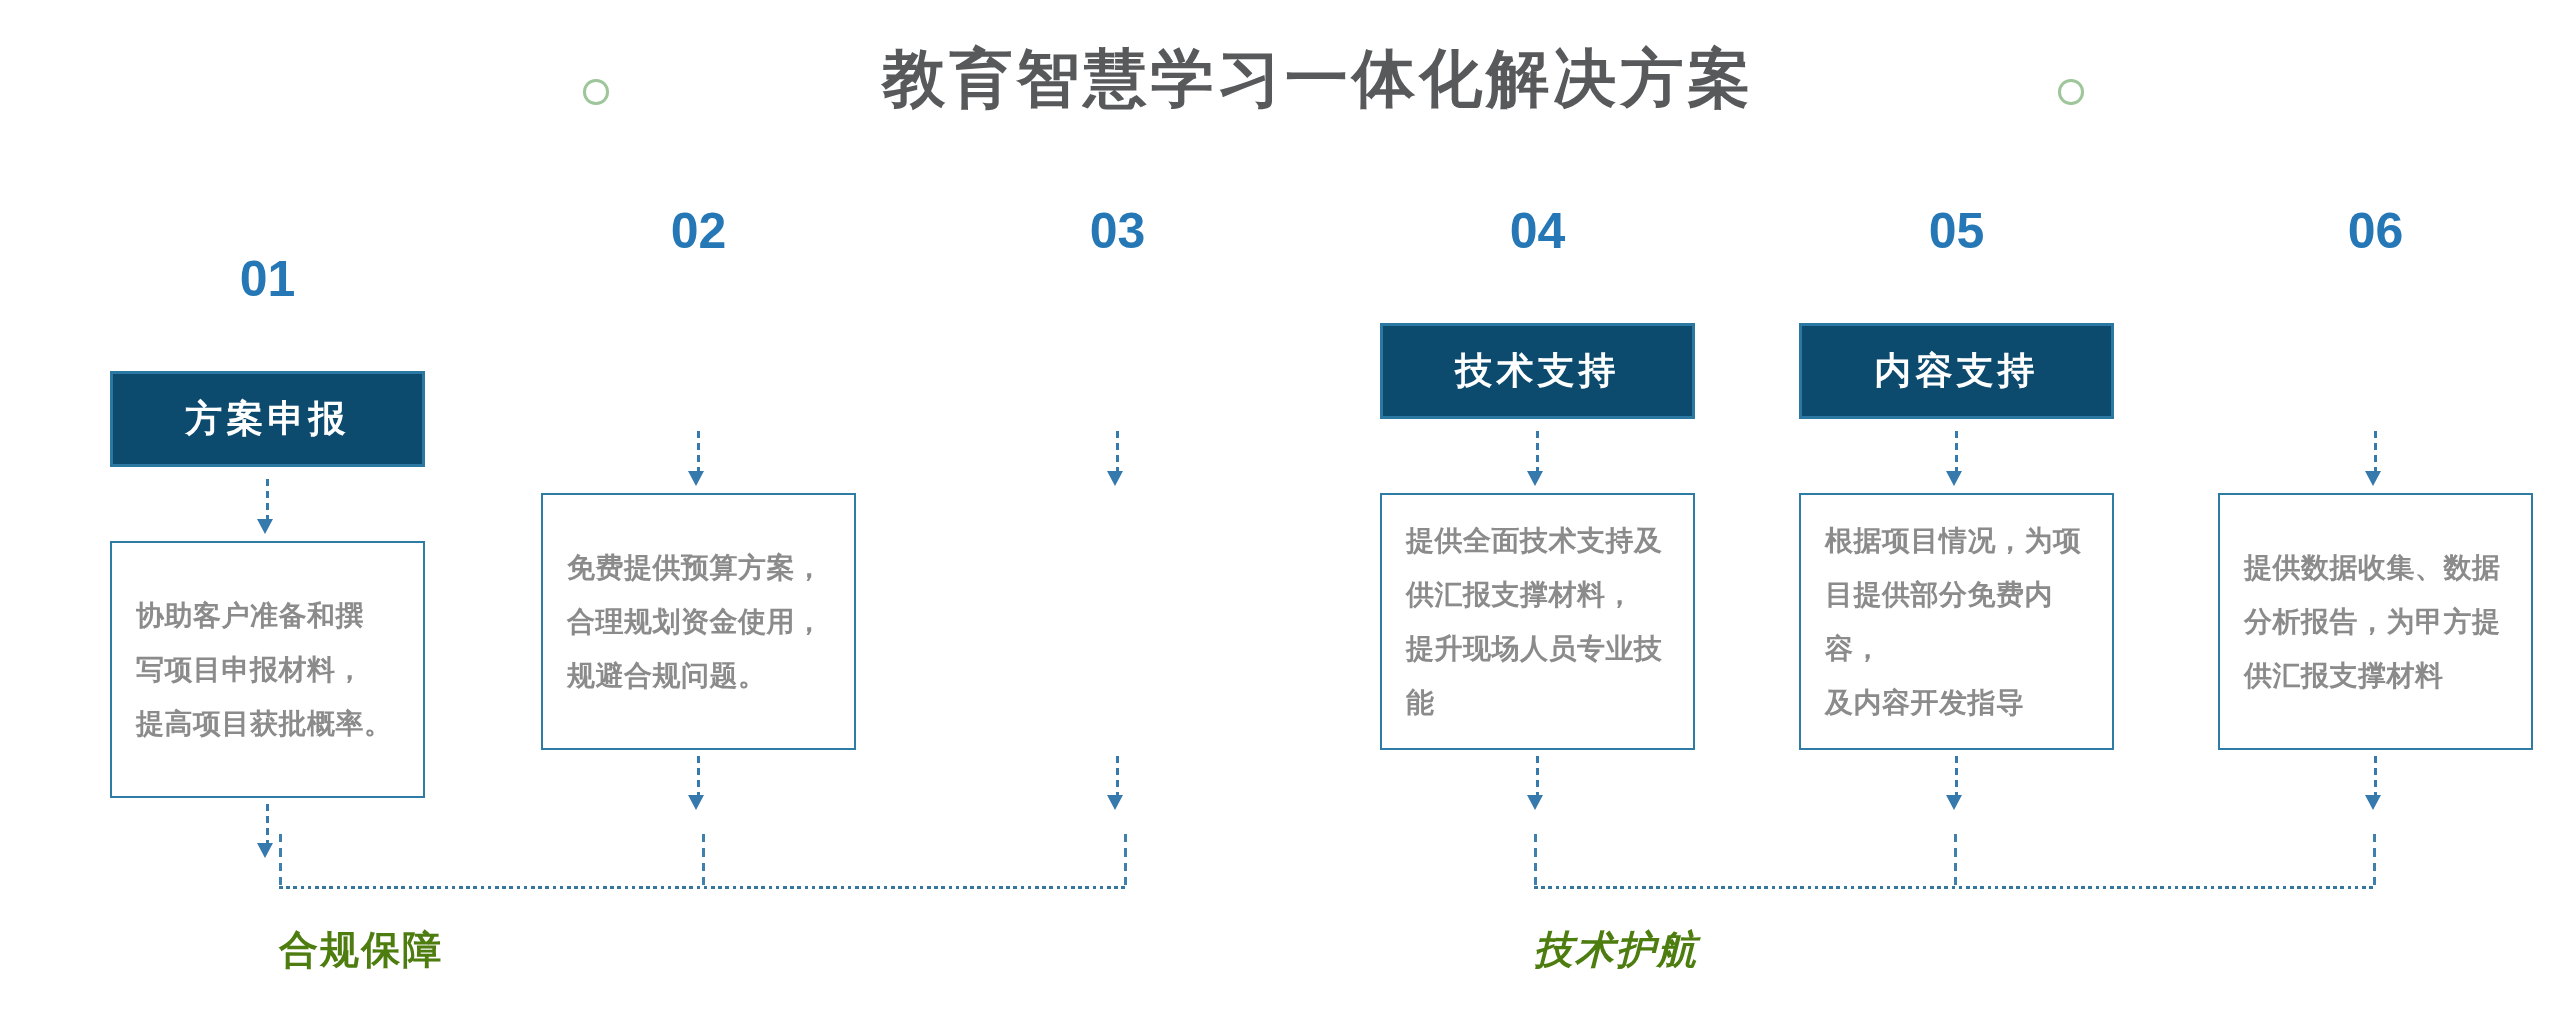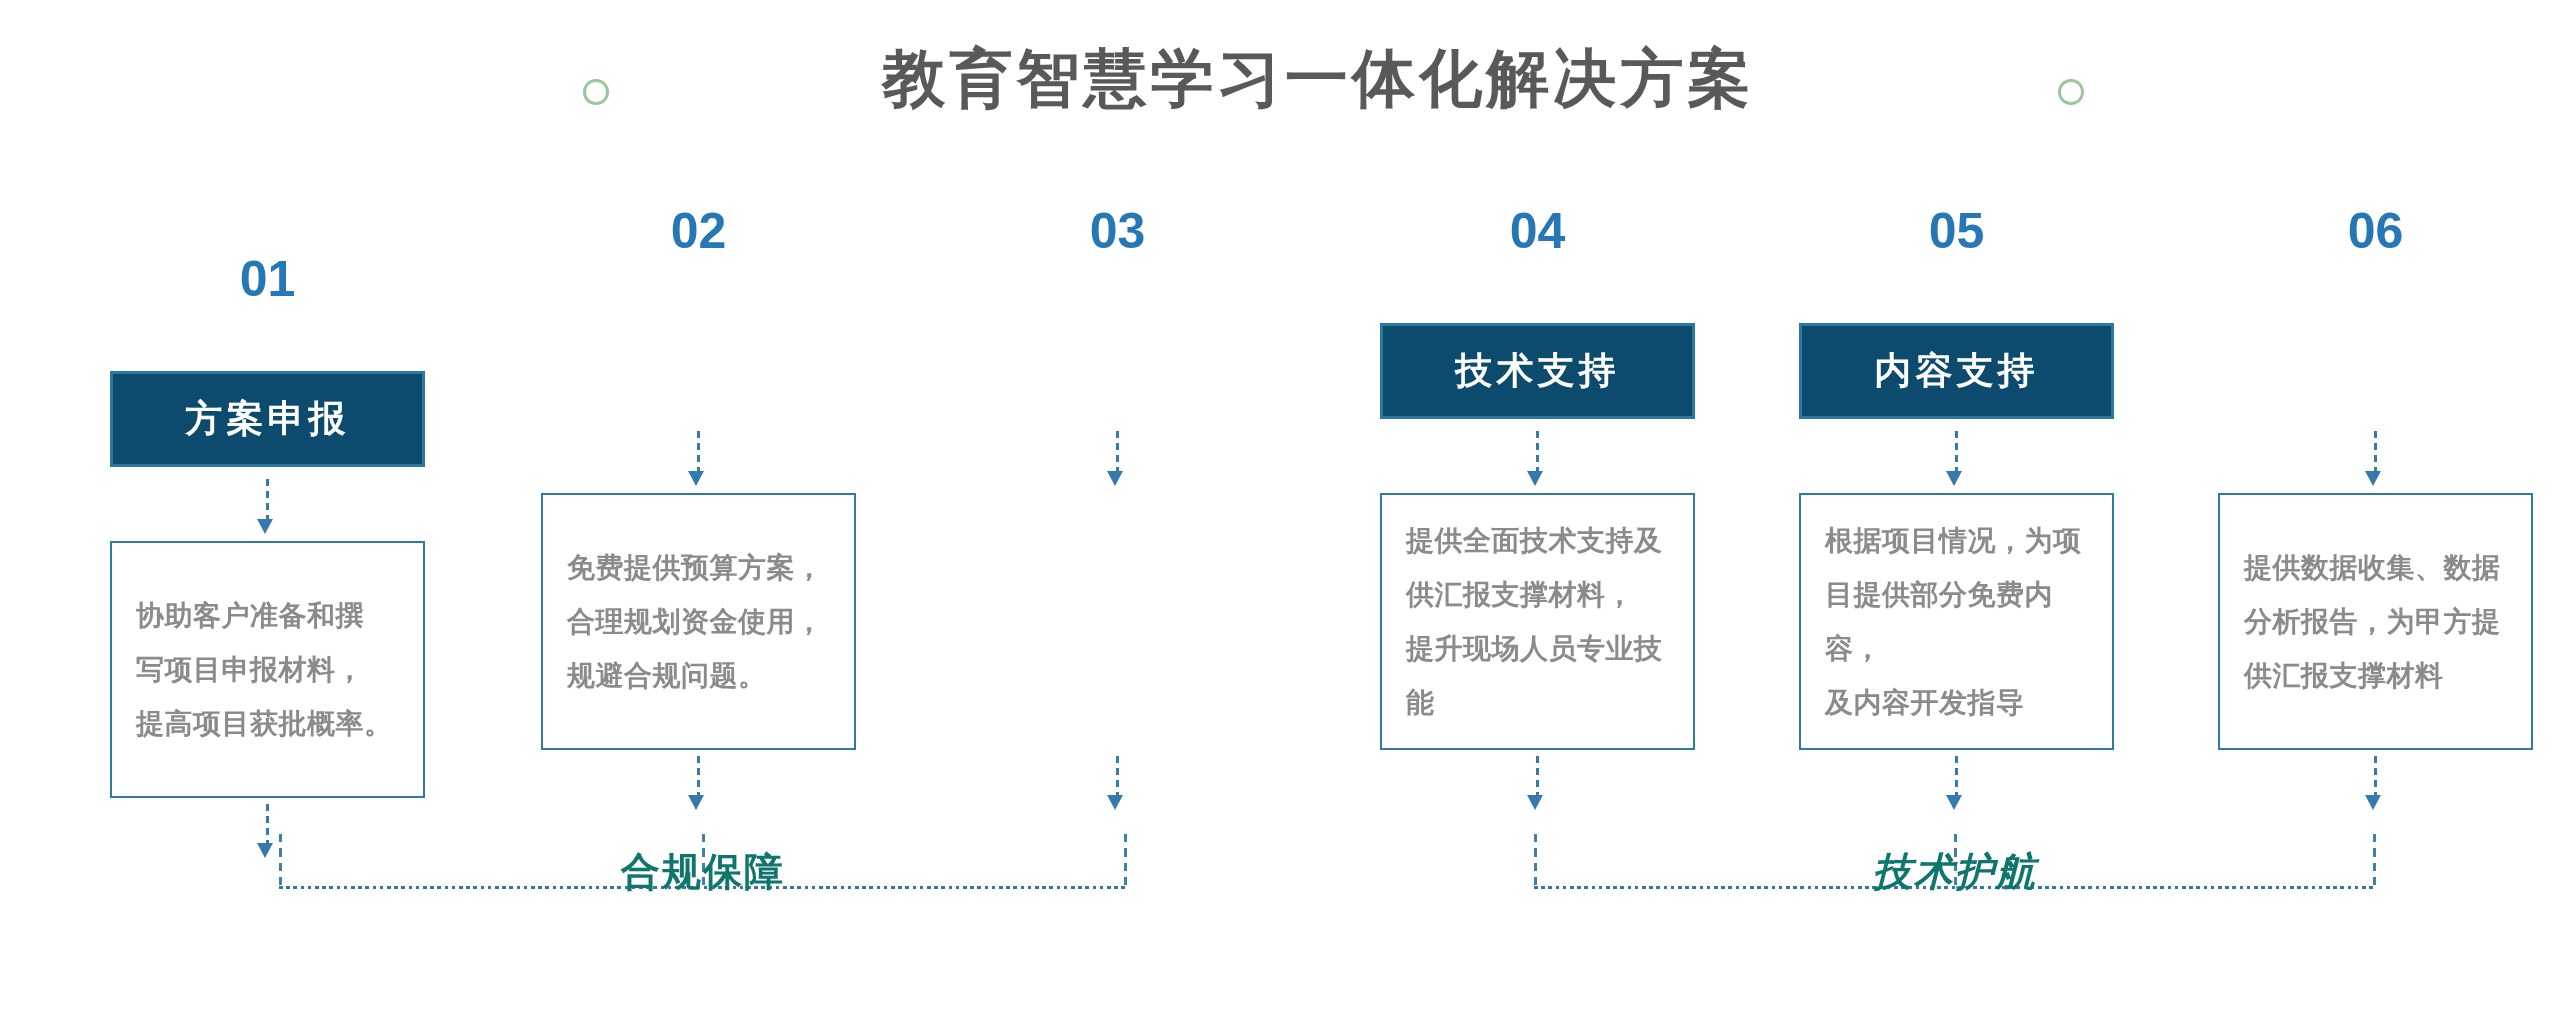--- a/index.html
+++ b/index.html
@@ -80,23 +80,23 @@
     background:repeating-linear-gradient(180deg,#4080ad 0 8.2px,transparent 8.2px 14.4px);
   }
   .bracket .stub.s-left{left:0;}
   .bracket .stub.s-mid{left:50%;margin-left:-1px;}
   .bracket .stub.s-right{right:0;}
   .bracket .h-dotted{
     position:absolute;left:0;right:0;bottom:0;height:3.1px;
     background:repeating-linear-gradient(90deg,#35779f 0 3.6px,transparent 3.6px 7.2px);
   }
   .group-label{
-    position:absolute;top:845px;height:52px;
-    text-align:center;
-    font-size:39px;font-weight:bold;color:#0f766e;letter-spacing:2.1px;
+    position:absolute;top:923px;height:52px;
+    text-align:left;
+    font-size:39px;font-weight:bold;color:#4d7c0f;letter-spacing:2.1px;
   }
   .group-label.g1{left:279px;width:848px;}
   .group-label.g2{left:1534px;width:842px;font-style:italic;}
 </style>
 </head>
 <body>
 
 <div class="title">教育智慧学习一体化解决方案</div>
 <div class="ring left"></div>
 <div class="ring right"></div>

